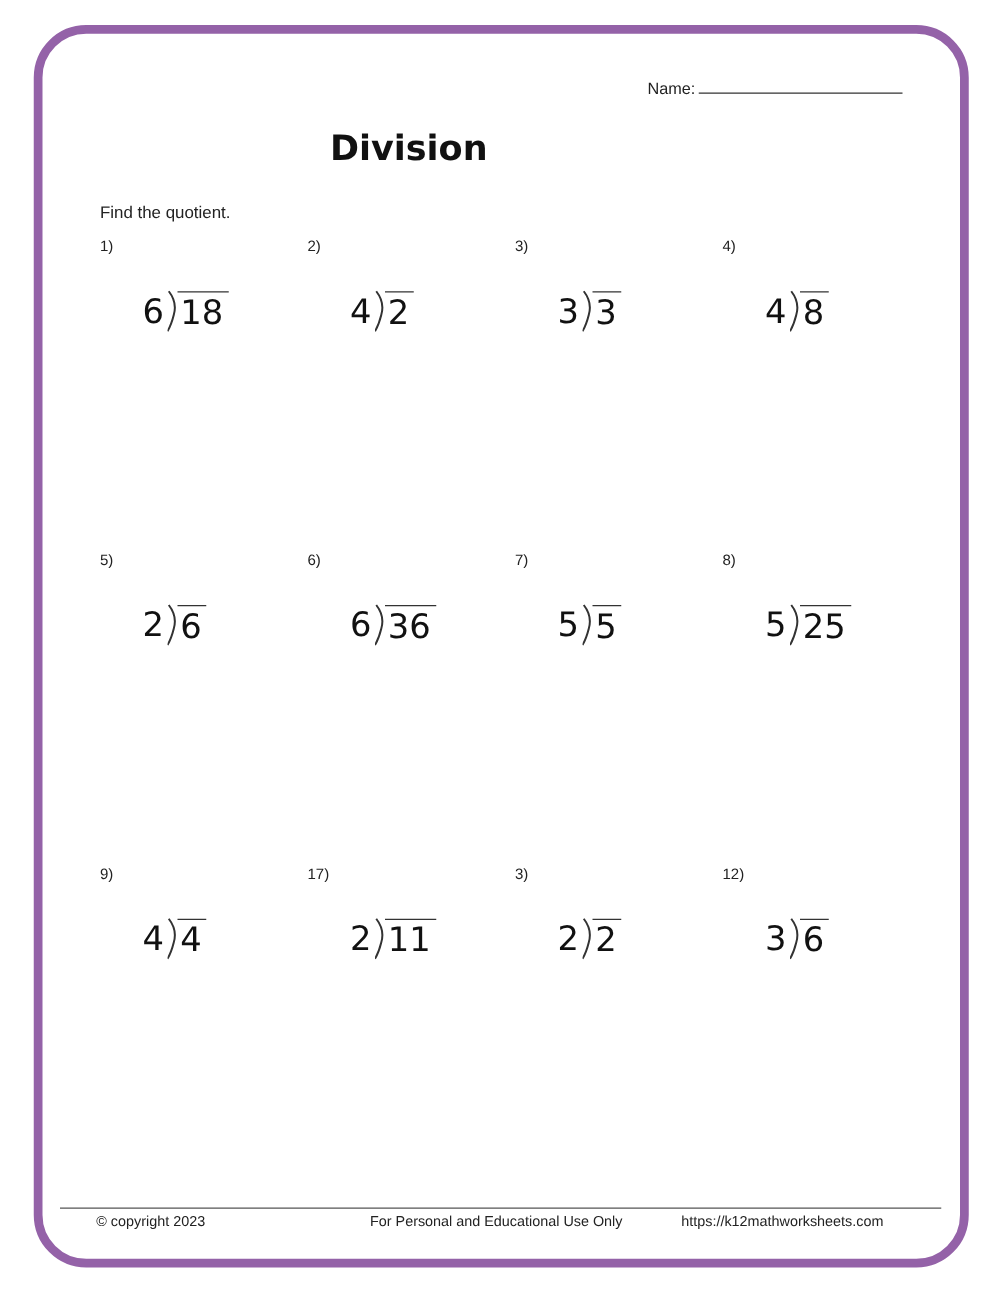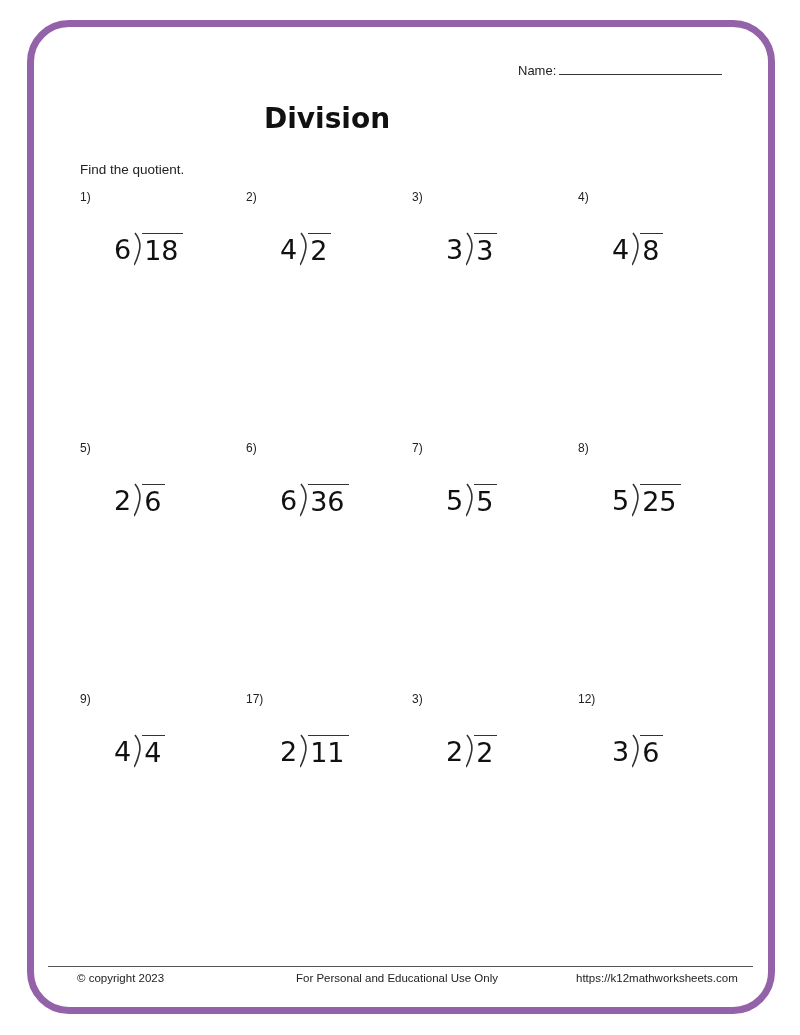--- a/index.html
+++ b/index.html
@@ -16,21 +16,21 @@
   .pnum { position: absolute; left: 0; top: 0; font-size: 12px; color: #222; }
   .expr { position: absolute; left: 34px; top: 36px; height: 40px; font-family: "DejaVu Sans", sans-serif; font-size: 27px; display: flex; align-items: flex-end; }
   .divisor { line-height: 32px; }
   .bracket { position: relative; margin-left: 3px; }
   .bracket svg { display: block; }
   .dividend { border-top: 1.6px solid #333; padding: 2px 4px 0 2px; line-height: 30px; }
   .footer-rule { position: absolute; left: 48px; top: 966px; width: 705px; height: 0; border-top: 1.5px solid #555; }
   .footer { position: absolute; top: 972px; font-size: 11.5px; color: #222; }
   .footer.left { left: 64px; margin-left: 13px; }
   .footer.mid { left: 296px; }
-  .footer.right { left: 576px; }
+  .footer.right { left: 545px; }
 </style>
 </head>
 <body>
 
 <div class="frame"></div>
 
 <div class="name-line">
   <span>Name:</span><span class="blank"></span>
 </div>
 

